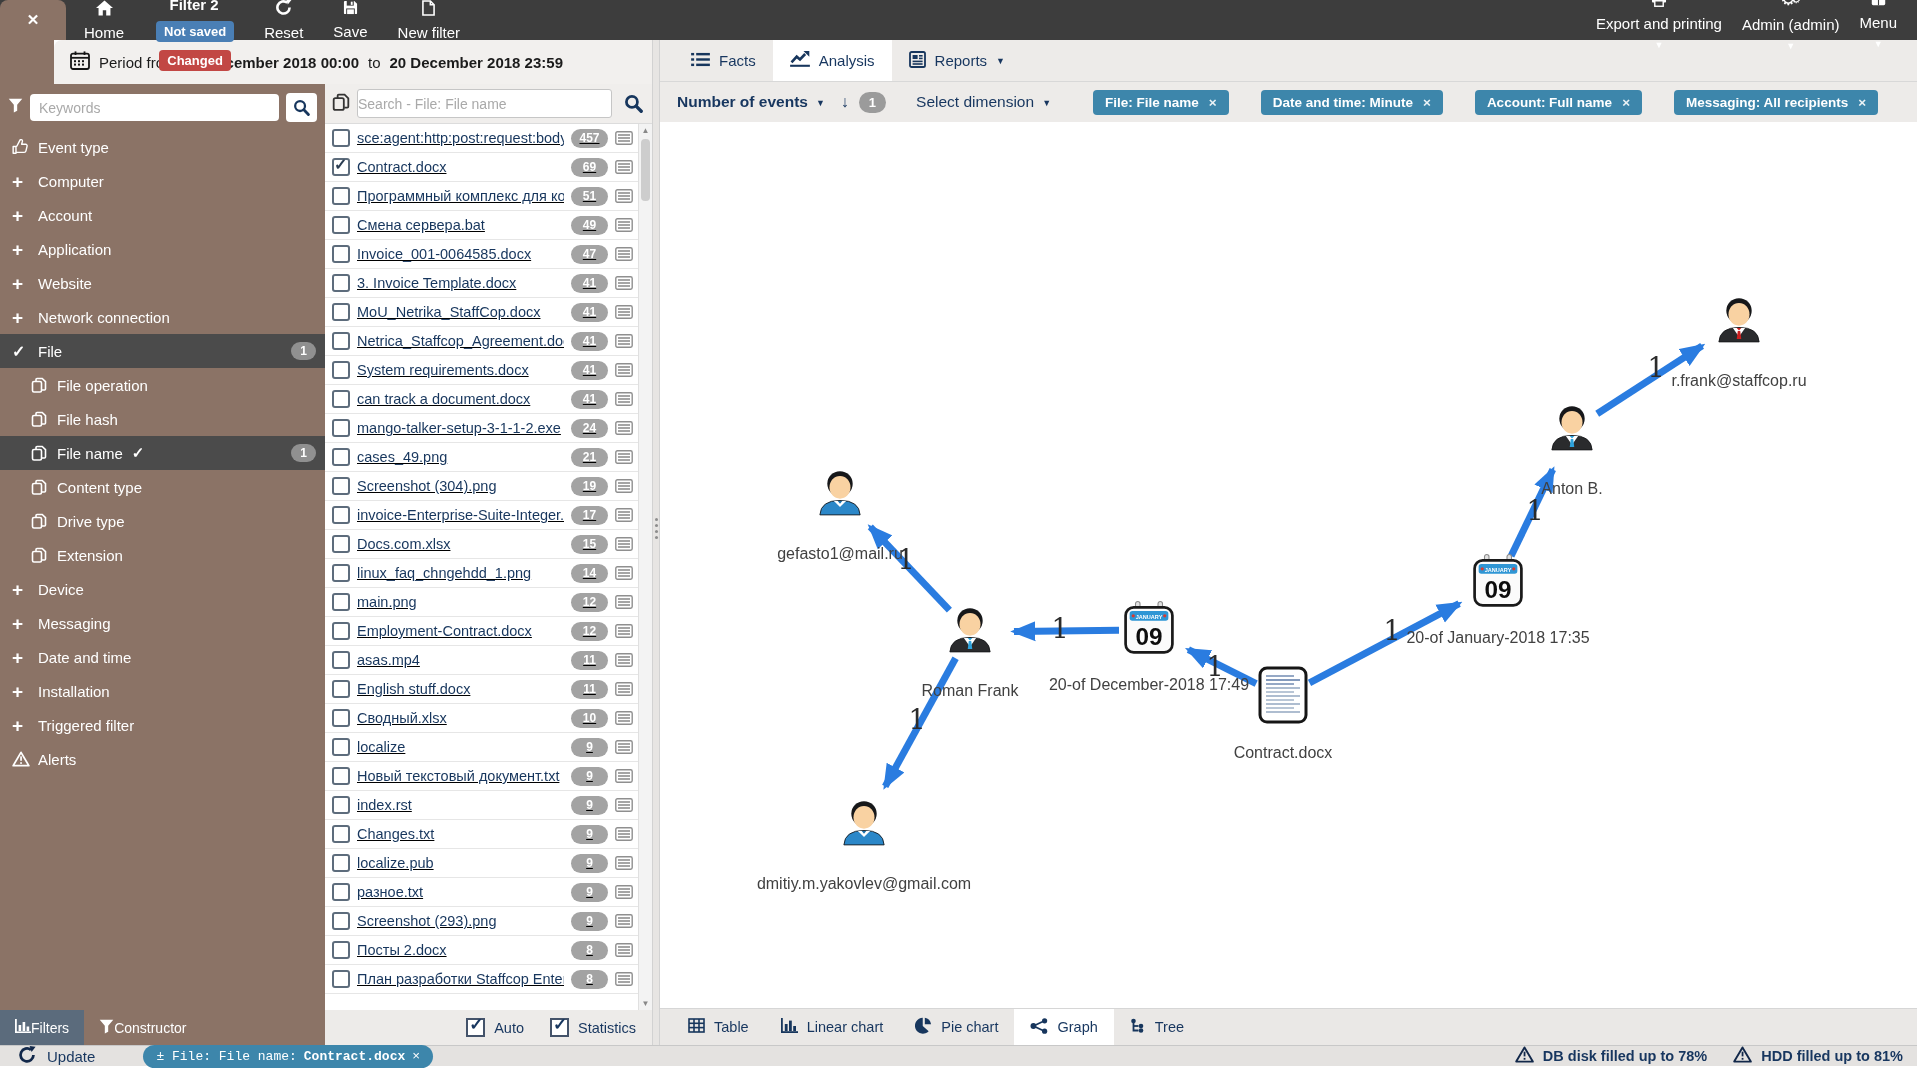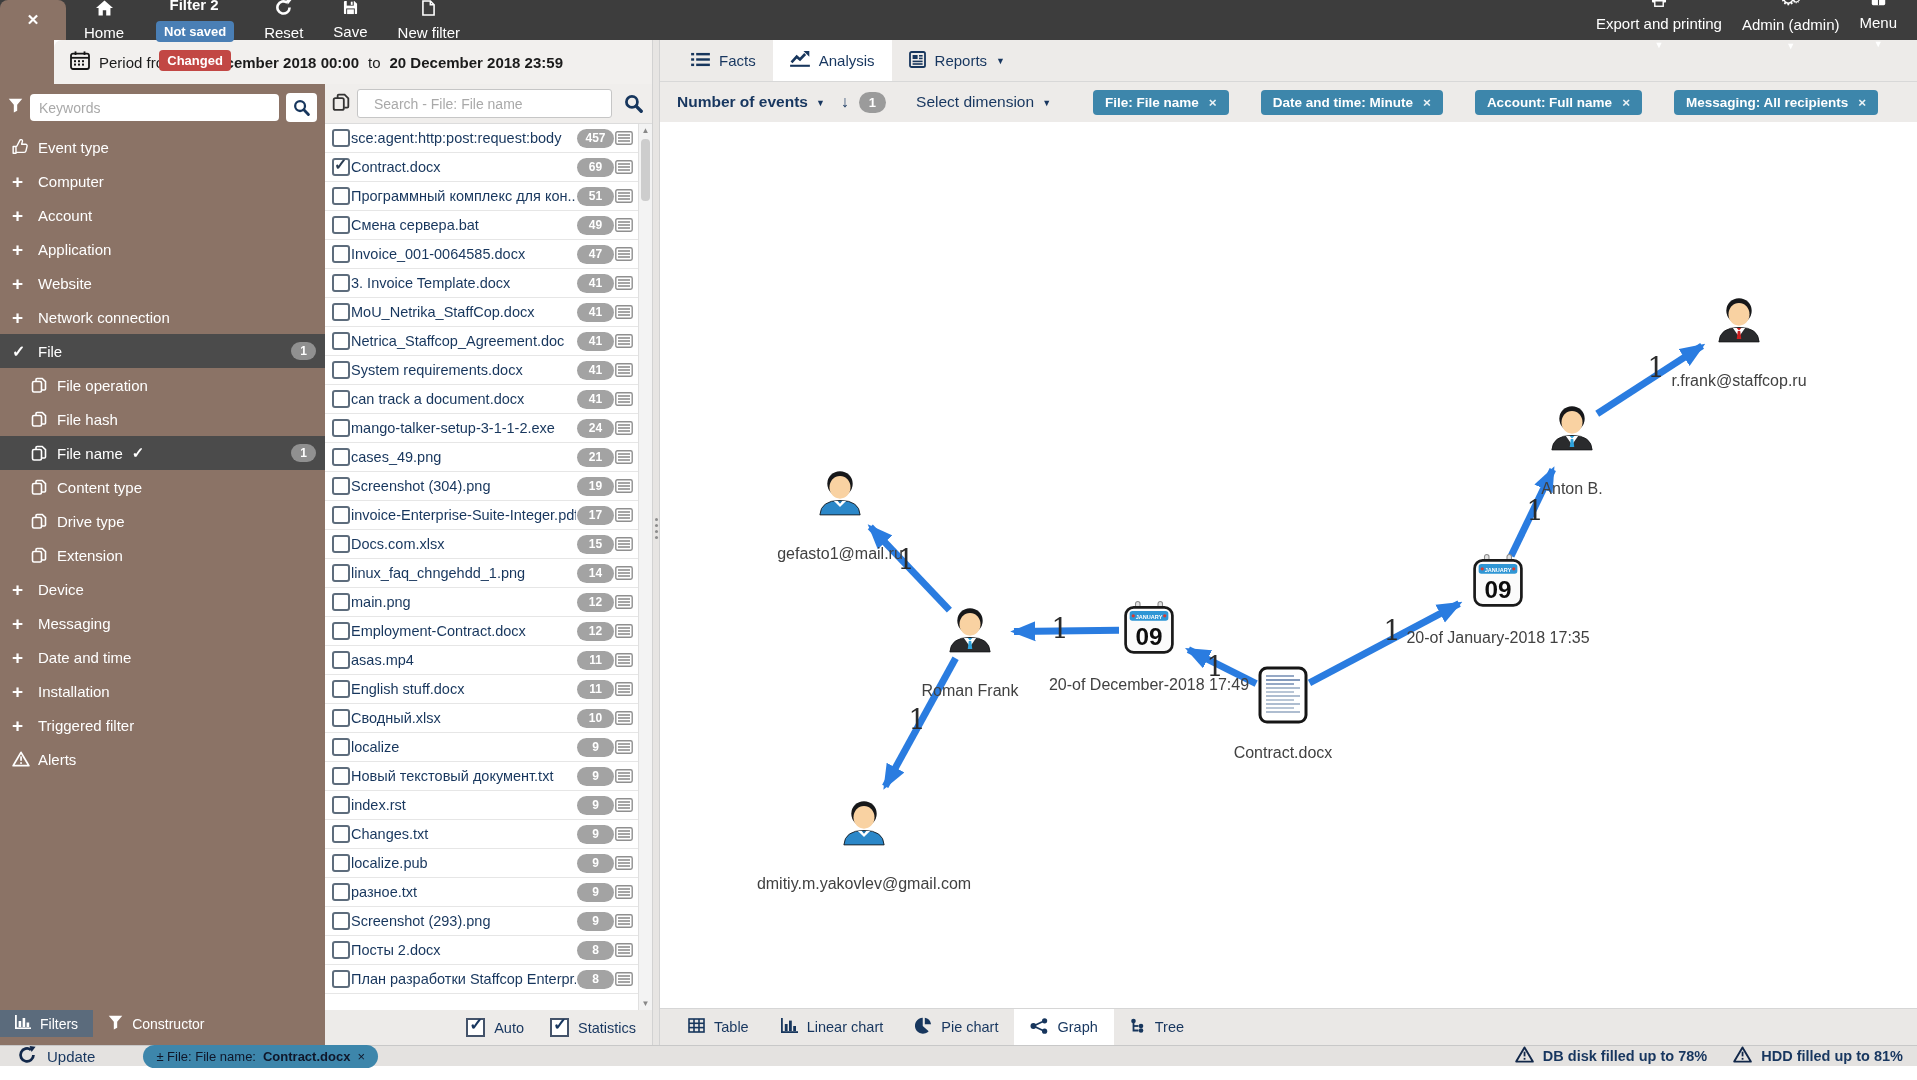--- a/index.html
+++ b/index.html
@@ -41,33 +41,33 @@
   .s-item.sel{background:#4b4b4b;}
   .s-ic{width:26px;display:flex;align-items:center;flex:none;}
   .s-ic .plus{font-size:19px;font-weight:bold;line-height:1;}
   .s-ic .chk{font-size:16px;font-weight:bold;}
   .after-check{margin-left:9px;font-size:15px;font-weight:bold;}
   .s-badge{position:absolute;right:9px;top:50%;transform:translateY(-50%);background:#909090;
            color:#fff;font-size:12px;font-weight:bold;padding:2px 9px;border-radius:10px;}
   
   .left-tabs{position:absolute;left:0;top:1010px;width:325px;height:35px;background:#8b7366;
              display:flex;color:#fff;}
-  .lt{height:27px;display:flex;align-items:center;gap:9px;padding:0 15px;font-size:14px;cursor:pointer;}
+  .lt{height:35px;display:flex;align-items:center;padding:0 15px;font-size:14px;cursor:pointer;}
   .lt.filters{background:#5b6b7c;}
   
   .file-panel{position:absolute;left:325px;top:84px;width:327px;height:926px;background:#fff;overflow:hidden;}
   .fp-head{height:40px;background:#f0eeec;display:flex;align-items:center;gap:7px;padding:0 5px 0 7px;
            border-bottom:1px solid #dcdcdc;box-sizing:border-box;}
-  .fp-input{flex:1;height:27px;border:1px solid #c6c6c6;border-radius:3px;padding:0 16px;font-size:14px;
+  .fp-input{flex:1;height:27px;border:1px solid #c6c6c6;border-radius:3px;padding:0 0;font-size:14px;
             color:#444;outline:none;min-width:0;}
   .fp-input::placeholder{color:#a9a9a9;}
   .fp-btn{width:28px;display:flex;justify-content:center;cursor:pointer;flex:none;}
   .f-list{position:absolute;left:0;top:40px;right:13px;bottom:0;overflow:hidden;}
-  .f-row{height:29px;display:flex;align-items:center;gap:1px;padding:0 4px 0 7px;
-         border-bottom:1px solid #e6e6e6;box-sizing:border-box;}
+  .f-row{height:29px;display:flex;align-items:center;gap:7px;padding:0 4px 0 7px;
+         border-bottom:1px solid #e6e6e6;box-sizing:border-box;text-decoration:underline;}
   .cb{width:14px;height:14px;border:2px solid #5d6c7c;border-radius:3px;background:#fff;flex:none;
       position:relative;cursor:pointer;}
   .cb.ck::after{content:"✓";position:absolute;left:0;top:-5px;font-size:16px;font-weight:bold;color:#2b3d52;}
   .f-lab{flex:1;color:#17365d;font-size:14.5px;white-space:nowrap;overflow:hidden;}
   .pill{background:#a3a3a3;color:#fff;font-size:12px;font-weight:bold;border-radius:10px;
         padding:2.5px 0;min-width:37px;text-align:center;flex:none;}
   .rows-ic{flex:none;width:20px;display:flex;cursor:pointer;}
   .f-scroll{position:absolute;right:0;top:40px;width:13px;bottom:0;background:#f3f3f3;
             border-left:1px solid #e0e0e0;}
   .f-scroll .arr{position:absolute;left:0;width:13px;text-align:center;font-size:8px;color:#888;}
@@ -110,22 +110,22 @@
   
   .view-tabs{position:absolute;left:660px;top:1008px;width:1257px;height:37px;background:#eae8e6;
              border-top:1px solid #d6d6d6;box-sizing:border-box;display:flex;align-items:stretch;
              color:#17365f;padding-left:12px;}
   .vtab{display:flex;align-items:center;gap:9px;padding:0 16px;font-size:14.5px;cursor:pointer;}
   .vtab.active{background:#fff;}
   
   .status-bar{position:absolute;left:0;top:1045px;width:1917px;height:21px;background:#e4e2e0;
               border-top:1px solid #c8c8c8;box-sizing:border-box;display:flex;align-items:center;color:#17365f;}
   .upd{display:flex;align-items:center;gap:11px;margin-left:18px;font-size:15px;cursor:pointer;}
-  .s-chip{margin-left:48px;background:#3d86ab;color:#0f172a;border-radius:12px;padding:4px 13px;
-          font-size:13px;display:flex;align-items:center;gap:7px;cursor:pointer;white-space:nowrap;}
+  .s-chip{margin-left:48px;background:#3d86ab;color:#ffffff;border-radius:12px;padding:4px 13px;
+          font-size:13px;display:flex;align-items:center;gap:7px;cursor:pointer;white-space:nowrap;font-family:Liberation Mono, monospace;}
   .warnings{margin-left:auto;display:flex;gap:26px;margin-right:14px;font-size:14.5px;font-weight:bold;}
   .warn-item{display:flex;align-items:center;gap:9px;}
 </style>
 </head>
 <body>
 
 <div class="topbar">
   <div class="close-tab">
     <span>✕</span>
   </div>

